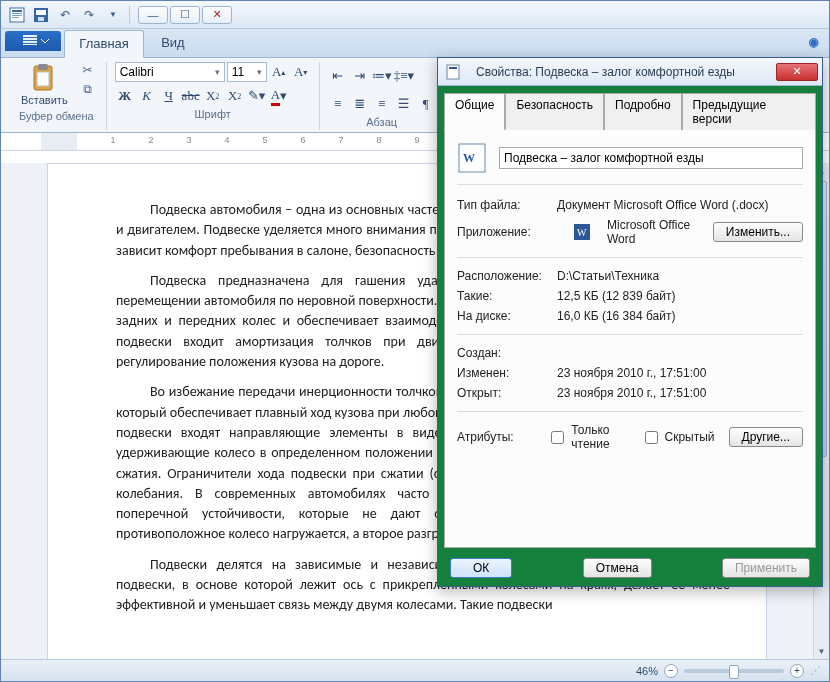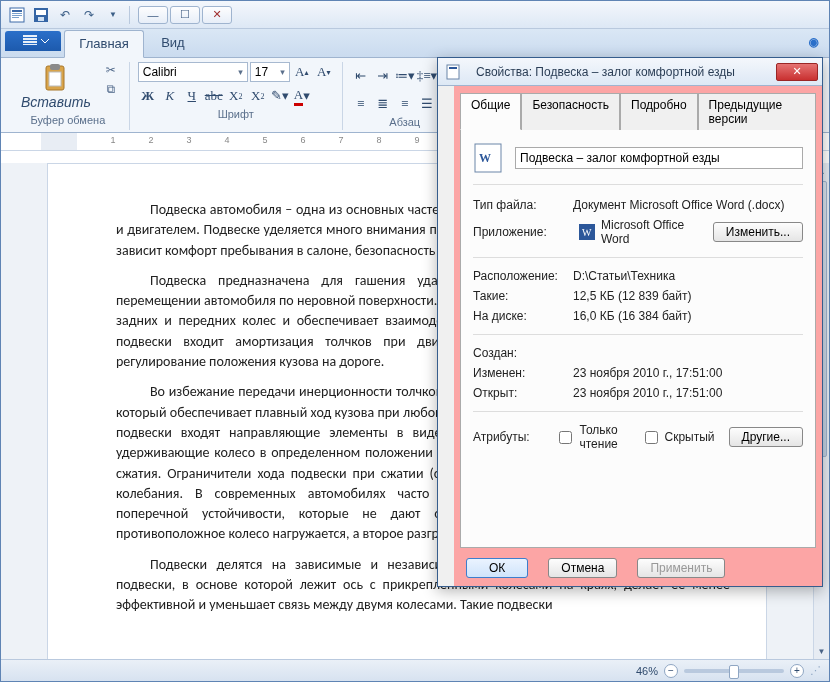--- a/index.html
+++ b/index.html
@@ -35,21 +35,21 @@
 .ribbon {
   background:#f2f6fb;
   border-bottom:1px solid #9fb4cf;
   padding:4px 6px 2px;
   display:flex;
 }
 .group { border-right:1px solid #cad6e6; padding:0 8px; display:flex; flex-direction:column; align-items:center;}
 .group-body { display:flex; gap:4px; align-items:flex-start;}
 .group-label { font-size:11px; color:#5a6f8b; padding:2px 0; text-align:center; width:100%;}
 .big-btn { display:flex; flex-direction:column; align-items:center; gap:2px; padding:2px 6px;}
-.big-btn span { font-size:14px; color:#304b6e;font-style:italic;}
+.big-btn span { font-size:11px; color:#304b6e;}
 .small-btns { display:flex; flex-direction:column; gap:3px;}
 .small-btn { width:20px; height:16px; display:flex; align-items:center; justify-content:center; color:#4a6386;}
 .font-row { display:flex; gap:2px; align-items:center;}
 .font-select { border:1px solid #a7b9d0; background:#fff; height:20px; font-size:12px; padding:0 4px; display:flex; align-items:center;}
 .font-select.font { width:110px;gap:30px;}
 .font-select.size { width:40px;}
 .chev { color:#5a6f8b; font-size:9px; margin-left:auto;}
 .fmt-row { display:flex; gap:2px; margin-top:4px;}
 .fmt-btn { min-width:20px; height:20px; display:flex; align-items:center; justify-content:center; color:#304b6e; font-family:"Times New Roman",serif; font-size:13px;}
 .para-col { display:flex; flex-direction:column; gap:4px;}
@@ -71,36 +71,36 @@
 
 .dialog {
   position:absolute; left:436px; top:56px; width:386px; height:530px;
   border:1px solid #365d8d; background:#f0f0f0;
   box-shadow:0 4px 14px rgba(0,0,0,.3);
   display:flex; flex-direction:column;
 }
 .dlg-title { height:28px; background:linear-gradient(#f4f7fc,#dde8f5); display:flex; align-items:center; padding:0 4px 0 8px; border-bottom:1px solid #9fb4cf;}
 .dlg-title span { flex:1; font-size:12px; color:#2b3e56;}
 .dlg-close { width:42px; height:18px; background:linear-gradient(#e57373,#c93030); border:1px solid #9a2626; border-radius:2px; color:#fff; display:flex; align-items:center; justify-content:center; font-size:11px;}
-.dlg-body { flex:1; padding:6px; background:#fca5a5; display:flex; flex-direction:column;margin-left:16px;}
+.dlg-body { flex:1; padding:6px; background:#15803d; display:flex; flex-direction:column;}
 .tabstrip { display:flex; gap:0; border-bottom:1px solid #aaa;}
 .dlg-tab { padding:4px 10px; font-size:12px; border:1px solid #aaa; border-bottom:none; background:#f0f0f0; position:relative; top:1px;}
 .dlg-tab.active { background:#fcfcfc; border-bottom:1px solid #fcfcfc;}
 .tabpage { flex:1; background:#fcfcfc; border:1px solid #aaa; border-top:none; padding:12px 12px 8px; font-size:12px; color:#222;}
 .prop-head { display:flex; align-items:center; gap:10px; padding-bottom:10px; border-bottom:1px solid #ddd; margin-bottom:10px;}
 .prop-head input { flex:1; border:1px solid #aaa; padding:3px 4px; font-size:12px;}
 .prop-row { display:flex; padding:3px 0;}
 .prop-row .k { width:100px; }
 .prop-row .v { flex:1;}
 .sep { border-top:1px solid #ddd; margin:8px 0;}
-.app-row { display:flex; align-items:center; gap:6px;}
+.app-row { display:flex; align-items:center; gap:17px;}
 .btn { border:1px solid #888; background:linear-gradient(#fdfdfd,#e5e5e5); padding:2px 12px; border-radius:3px; font-size:12px;}
 .attrs { display:flex; align-items:center; gap:14px;}
 .attrs label { display:flex; align-items:center; gap:4px;}
-.dlg-buttons { display:flex; gap:20px; justify-content:flex-start; padding:10px 6px 2px;}
+.dlg-buttons { display:flex; gap:20px; justify-content:space-between; padding:10px 6px 2px;}
 .dlg-buttons .btn.primary { border:1px solid #3d7ecc; background:linear-gradient(#eaf3ff,#cfe4fb); padding:2px 22px;}
 .dlg-buttons .btn.disabled { color:#999;}
 .docicon { width:32px; height:32px;}
 .docicon rect{fill:#fff;stroke:#6a85a8;}
 .docicon .w{fill:#2c579a;font:bold 12px serif;}
 .wicon { width:16px; height:16px;}
 </style>
 </head>
 <body>
 
@@ -173,21 +173,21 @@
     </div>
 
     <div class="group" style="min-width:210px;">
       <div style="display:flex;flex-direction:column;">
         <div class="font-row">
           <div class="font-select font">
               <span>Calibri</span>
               <span class="chev">▾</span>
             </div>
           <div class="font-select size">
-              <span>17</span>
+              <span>11</span>
               <span class="chev">▾</span>
             </div>
           <div class="fmt-btn">A<sup style="font-size:8px;">▴</sup></div>
           <div class="fmt-btn">A<sup style="font-size:8px;">▾</sup></div>
         </div>
         <div class="fmt-row">
           <div class="fmt-btn" style="font-weight:bold;">Ж</div>
           <div class="fmt-btn" style="font-style:italic;">К</div>
           <div class="fmt-btn" style="text-decoration:underline;">Ч</div>
           <div class="fmt-btn">

